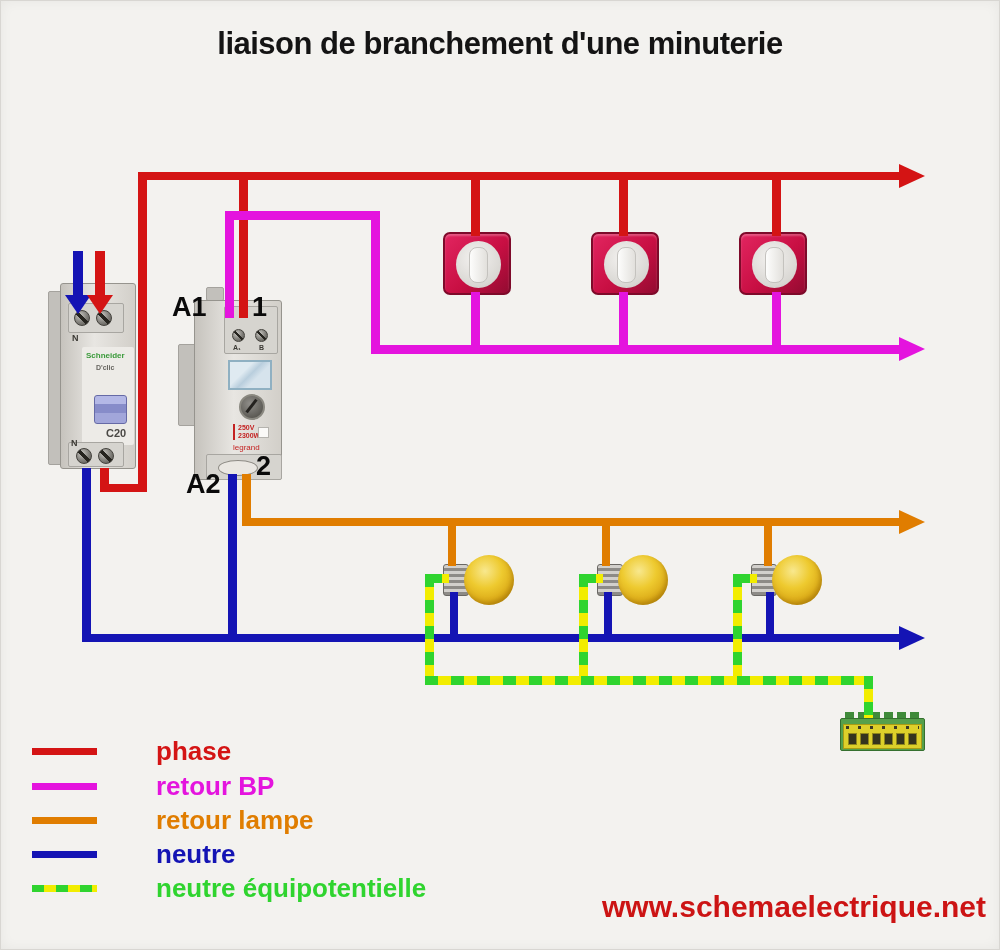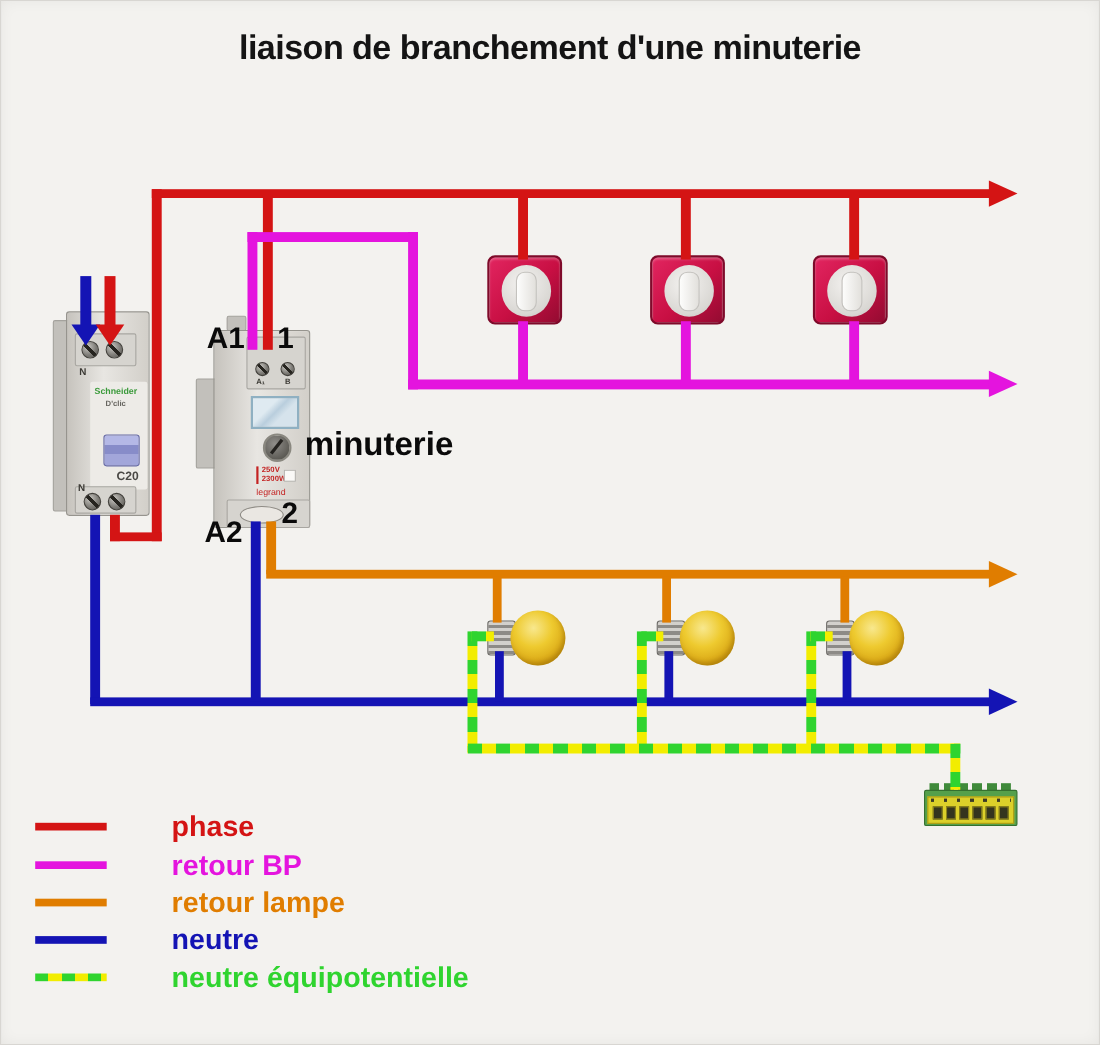--- a/index.html
+++ b/index.html
@@ -171,25 +171,24 @@
     <div class="redspec" style="left:55px;top:128px;">
       <span>250V</span><br>
       <span>2300W</span>
     </div>
     <div class="abs" style="left:80px;top:131px;width:9px;height:9px;background:#faf9f7;border:1px solid #b5b3ae;z-index:3;"></div>
     <div class="brandred" style="left:55px;top:147px;font-size:8px;">legrand</div>
     <div class="term-block" style="left:28px;top:158px;width:76px;height:26px;"></div>
     <div class="oval" style="left:40px;top:164px;width:40px;height:16px;"></div>
   </div>
 
-  <div class="big-label" style="left:188px;top:292px;">A1</div>
+  <div class="big-label" style="left:172px;top:292px;">A1</div>
   <div class="big-label" style="left:252px;top:292px;">1</div>
   <div class="big-label" style="left:186px;top:469px;">A2</div>
   <div class="big-label" style="left:256px;top:451px;">2</div>
-  <div class="big-label" style="left:277px;top:388px;font-size:30px;">minuterie</div>
 
   <div class="pb" style="left:443px;top:232px;">
     <div class="pb-circle"></div>
     <div class="pb-rocker"></div>
   </div>
   <div class="pb" style="left:591px;top:232px;">
     <div class="pb-circle"></div>
     <div class="pb-rocker"></div>
   </div>
   <div class="pb" style="left:739px;top:232px;">
@@ -232,14 +231,15 @@
   </div>
   <div class="lg-row" style="top:838px;">
     <div class="lg-swatch" style="background:#1414b4;"></div>
     <div class="lg-label c-blu">neutre</div>
   </div>
   <div class="lg-row" style="top:872px;">
     <div class="lg-swatch" style="background:repeating-linear-gradient(90deg,#2fd42f 0 12px,#f2ed00 12px 24px);"></div>
     <div class="lg-label c-grn">neutre équipotentielle</div>
   </div>
 
+  <div class="site">www.schemaelectrique.net</div>
 
 </div>
 
 </body></html>

